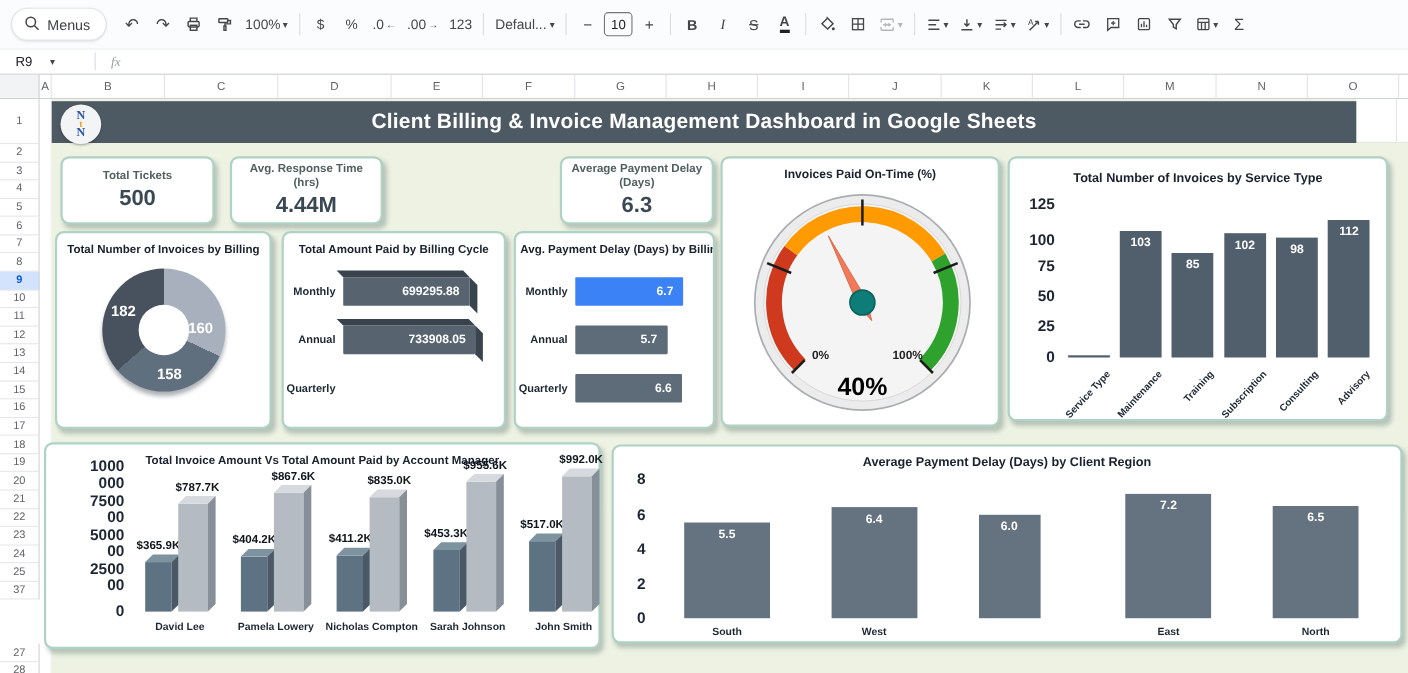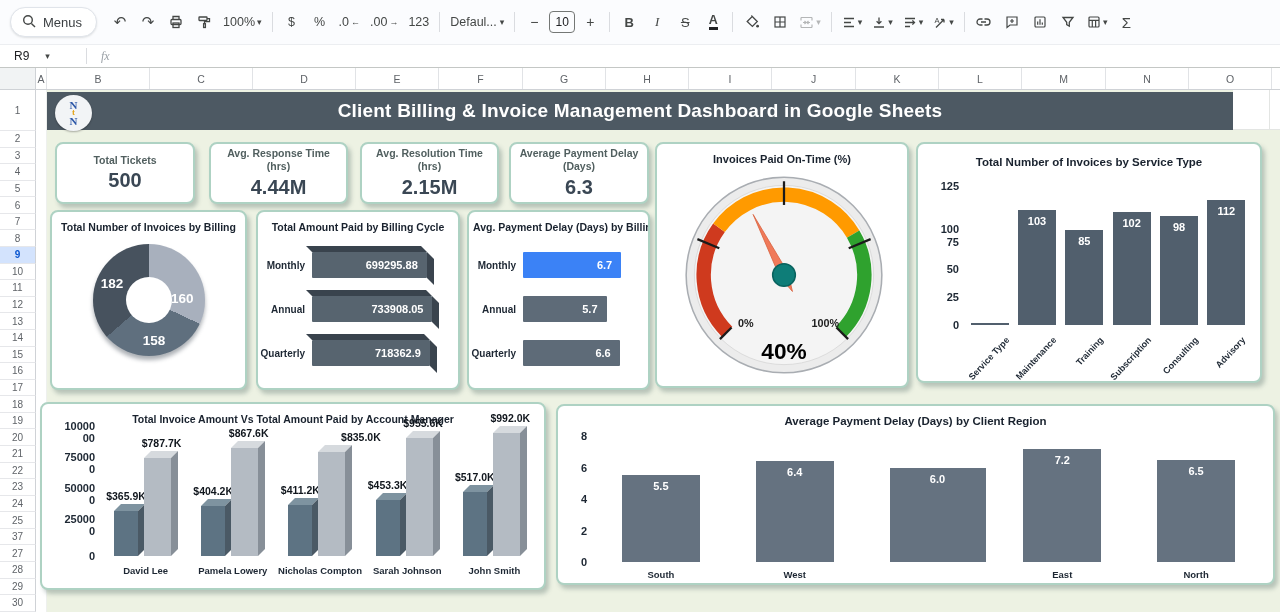--- a/index.html
+++ b/index.html
@@ -91,21 +91,21 @@
   .hbar { position:relative; height:26px; border-radius:1px; }
   .hbar-val { position:absolute; right:9px; top:50%; transform:translateY(-50%); color:#fff;
     font-size:11px; font-weight:bold; }
   .h3d::before { content:""; position:absolute; left:0; top:-6px; width:100%; height:6px;
     background:#39434d; transform-origin:0 100%; transform:skewX(45deg); }
   .h3d::after { content:""; position:absolute; right:-7px; top:0; width:7px; height:100%;
     background:#3a444e; transform-origin:0 0; transform:skewY(45deg); }
 
   
   .plot { position:absolute; }
-  .ytick { position:absolute; right:calc(100% + 7px); transform:translateY(-50%); font-size:11px;
+  .ytick { position:absolute; right:calc(100% + 7px); transform:translateY(-50%); font-size:14px;
     font-weight:bold; color:#1d2733; text-align:right; line-height:1.1; }
   .vbar { position:absolute; bottom:0; }
   .vbar-val { position:absolute; left:50%; transform:translateX(-50%); top:5px; color:#fff;
     font-size:11px; font-weight:bold; white-space:nowrap; }
   .xlab { position:absolute; font-size:9.5px; font-weight:bold; color:#1d2733; text-align:center; }
   .xlab-rot { position:absolute; font-size:9px; font-weight:bold; color:#1d2733; white-space:nowrap;
     transform-origin:right top; transform:translateX(-100%) rotate(-47deg); }
 
   
   .v3d { position:absolute; bottom:0; }
@@ -308,21 +308,21 @@
       <div class="rowh" style="height: 16.59px;">17</div>
       <div class="rowh" style="height: 16.59px;">18</div>
       <div class="rowh" style="height: 16.59px;">19</div>
       <div class="rowh" style="height: 16.59px;">20</div>
       <div class="rowh" style="height: 16.59px;">21</div>
       <div class="rowh" style="height: 16.59px;">22</div>
       <div class="rowh" style="height: 16.59px;">23</div>
       <div class="rowh" style="height: 16.59px;">24</div>
       <div class="rowh" style="height: 16.59px;">25</div>
       <div class="rowh" style="height: 16.59px;">37</div>
-      <div class="rowh" style="height: 16.59px;">27</div>
+      <div class="rowh" style="height: 16.59px; margin-top: 40px;">27</div>
       <div class="rowh" style="height: 16.59px;">28</div>
       <div class="rowh" style="height: 16.59px;">29</div>
       <div class="rowh" style="height: 16.59px;">30</div>
     </div>
 
   <div class="canvas">
     <div class="colA"></div>
     <div class="cream"></div>
     <div class="patch">
         <div class="vline"></div>
@@ -337,24 +337,20 @@
       <div class="banner-title">Client Billing &amp; Invoice Management Dashboard in Google Sheets</div>
     </div>
 
     <div class="card kpi" style="left:19px; top:52px; width:140px; height:62px;">
       <div class="kpi-label">Total Tickets</div>
       <div class="kpi-value">500</div>
     </div>
     <div class="card kpi" style="left:173px; top:52px; width:139px; height:62px;">
       <div class="kpi-label">Avg. Response Time (hrs)</div>
       <div class="kpi-value">4.44M</div>
-    </div>
-    <div class="card kpi" style="left:324px; top:52px; width:139px; height:62px;">
-      <div class="kpi-label">Avg. Resolution Time (hrs)</div>
-      <div class="kpi-value">2.15M</div>
     </div>
     <div class="card kpi" style="left:473px; top:52px; width:140px; height:62px;">
       <div class="kpi-label">Average Payment Delay (Days)</div>
       <div class="kpi-value">6.3</div>
     </div>
 
     <div class="card" style="left:14px; top:120px; width:197px; height:180px;">
       <div class="ctitle">Total Number of Invoices by Billing</div>
       <div class="donut-wrap">
         <div class="donut" id="donut0" style="background: conic-gradient(rgb(168, 176, 189) 0deg, rgb(168, 176, 189) 115.2deg, rgb(95, 111, 126) 115.2deg, rgb(95, 111, 126) 228.96deg, rgb(71, 82, 94) 228.96deg, rgb(71, 82, 94) 360deg);"></div>
@@ -380,25 +376,20 @@
           <div class="hbar-row">
             <div class="hbar-label">Annual</div>
             <div class="hbar-track">
               <div class="hbar h3d" style="width: 94.0908%; background: rgb(87, 100, 111);">
                 <div class="hbar-val">733908.05</div>
               </div>
             </div>
           </div>
           <div class="hbar-row">
             <div class="hbar-label">Quarterly</div>
-            <div class="hbar-track">
-              <div class="hbar h3d" style="width: 92.0978%; background: rgb(87, 100, 111);">
-                <div class="hbar-val">718362.9</div>
-              </div>
-            </div>
           </div>
         </div>
     </div>
 
     <div class="card" style="left:431px; top:120px; width:183px; height:180px;">
       <div class="ctitle">Avg. Payment Delay (Days) by Billing Cycle</div>
       <div class="hrows" id="hbars2">
           <div class="hbar-row">
             <div class="hbar-label">Monthly</div>
             <div class="hbar-track">
@@ -444,21 +435,21 @@
             <text x="100" y="182" font-size="22" font-weight="bold" fill="#000" text-anchor="middle">40%</text>
             <polygon points="70.0,41.2 96.0,102.0 108.2,116.0 104.0,98.0" fill="#f07a5a" stroke="#d9633f" stroke-width="0.8"></polygon>
             <circle cx="100" cy="100" r="11" fill="#0e7d78" stroke="#09635f" stroke-width="1.5"></circle>
           </svg></div>
     </div>
 
     <div class="card" style="left:880px; top:52px; width:346px; height:241px;">
       <div class="ctitle" style="font-size:11.5px; margin-top:12px;">Total Number of Invoices by Service Type</div>
       <div class="plot" id="svc-plot" style="left:48px; top:42px; width:284px; height:139px;">
           <div class="ytick" style="top: 0px; width: 36px; word-break: break-all;">125</div>
-          <div class="ytick" style="top: 43px; width: 36px; word-break: break-all;">100</div>
+          <div class="ytick" style="top: 32px; width: 36px; word-break: break-all;">100</div>
           <div class="ytick" style="top: 55.6px; width: 36px; word-break: break-all;">75</div>
           <div class="ytick" style="top: 83.4px; width: 36px; word-break: break-all;">50</div>
           <div class="ytick" style="top: 111.2px; width: 36px; word-break: break-all;">25</div>
           <div class="ytick" style="top: 139px; width: 36px; word-break: break-all;">0</div>
           <div class="vbar" style="left: 4.66667px; width: 38px; height: 2px; background: rgb(81, 95, 109);"></div>
           <div class="xlab-rot" style="left: 37.6667px; top: 149px;">Service Type</div>
           <div class="vbar" style="left: 52px; width: 38px; height: 114.536px; background: rgb(81, 95, 109);">
             <div class="vbar-val">103</div>
           </div>
           <div class="xlab-rot" style="left: 85px; top: 149px;">Maintenance</div>
@@ -476,21 +467,21 @@
           <div class="xlab-rot" style="left: 227px; top: 149px;">Consulting</div>
           <div class="vbar" style="left: 241.333px; width: 38px; height: 124.544px; background: rgb(81, 95, 109);">
             <div class="vbar-val">112</div>
           </div>
           <div class="xlab-rot" style="left: 274.333px; top: 149px;">Advisory</div>
         </div>
     </div>
 
     <div class="card" style="left:4px; top:312px; width:506px; height:188px;">
       <div class="ctitle">Total Invoice Amount Vs Total Amount Paid by Account Manager</div>
-      <div class="plot" id="am-plot" style="left:60px; top:28px; width:436px; height:124px;">
+      <div class="plot" id="am-plot" style="left:78px; top:28px; width:436px; height:124px;">
           <div class="ytick" style="top: 0px; width: 36px; word-break: break-all;">1000000</div>
           <div class="ytick" style="top: 31px; width: 36px; word-break: break-all;">750000</div>
           <div class="ytick" style="top: 62px; width: 36px; word-break: break-all;">500000</div>
           <div class="ytick" style="top: 93px; width: 36px; word-break: break-all;">250000</div>
           <div class="ytick" style="top: 124px; width: 36px; word-break: break-all;">0</div>
           <div class="v3d" style="left: 12px; width: 24px; height: 45.3716px; --face: #5d7383; --top: #7e93a0; --side: #4a5965;">
             <div class="f"></div>
             <div class="t"></div>
             <div class="s"></div>
           </div>
@@ -519,21 +510,21 @@
             <div class="f"></div>
             <div class="t"></div>
             <div class="s"></div>
           </div>
           <div class="v3d-val" style="left: 198.4px; top: 52.0112px;">$411.2K</div>
           <div class="v3d" style="left: 216.4px; width: 27px; height: 103.54px; --face: #b4bbc3; --top: #d6dade; --side: #878f98;">
             <div class="f"></div>
             <div class="t"></div>
             <div class="s"></div>
           </div>
-          <div class="v3d-val" style="left: 233.9px; top: -0.54px; margin-left: 25px;">$835.0K</div>
+          <div class="v3d-val" style="left: 233.9px; top: -0.54px;">$835.0K</div>
           <div class="xlab" style="left: 174.4px; width: 87.2px; top: 133px;">Nicholas Compton</div>
           <div class="v3d" style="left: 273.6px; width: 24px; height: 56.2092px; --face: #5d7383; --top: #7e93a0; --side: #4a5965;">
             <div class="f"></div>
             <div class="t"></div>
             <div class="s"></div>
           </div>
           <div class="v3d-val" style="left: 285.6px; top: 46.7908px;">$453.3K</div>
           <div class="v3d" style="left: 303.6px; width: 27px; height: 118.494px; --face: #b4bbc3; --top: #d6dade; --side: #878f98;">
             <div class="f"></div>
             <div class="t"></div>
@@ -566,21 +557,21 @@
           <div class="ytick" style="top: 94.5px; width: 36px; word-break: break-all;">2</div>
           <div class="ytick" style="top: 126px; width: 36px; word-break: break-all;">0</div>
           <div class="vbar" style="left: 27.9px; width: 78px; height: 86.625px; background: rgb(101, 114, 128);">
             <div class="vbar-val">5.5</div>
           </div>
           <div class="xlab" style="left: 0px; width: 133.8px; top: 133px;">South</div>
           <div class="vbar" style="left: 161.7px; width: 78px; height: 100.8px; background: rgb(101, 114, 128);">
             <div class="vbar-val">6.4</div>
           </div>
           <div class="xlab" style="left: 133.8px; width: 133.8px; top: 133px;">West</div>
-          <div class="vbar" style="left: 295.5px; width: 96px; height: 94.5px; background: rgb(101, 114, 128); padding-left: 44px;">
+          <div class="vbar" style="left: 295.5px; width: 56px; height: 94.5px; background: rgb(101, 114, 128); padding-left: 44px;">
             <div class="vbar-val">6.0</div>
           </div>
           <div class="xlab" style="left: 267.6px; width: 133.8px; top: 133px; margin-top: 44px;">Central</div>
           <div class="vbar" style="left: 429.3px; width: 78px; height: 113.4px; background: rgb(101, 114, 128);">
             <div class="vbar-val">7.2</div>
           </div>
           <div class="xlab" style="left: 401.4px; width: 133.8px; top: 133px;">East</div>
           <div class="vbar" style="left: 563.1px; width: 78px; height: 102.375px; background: rgb(101, 114, 128);">
             <div class="vbar-val">6.5</div>
           </div>

